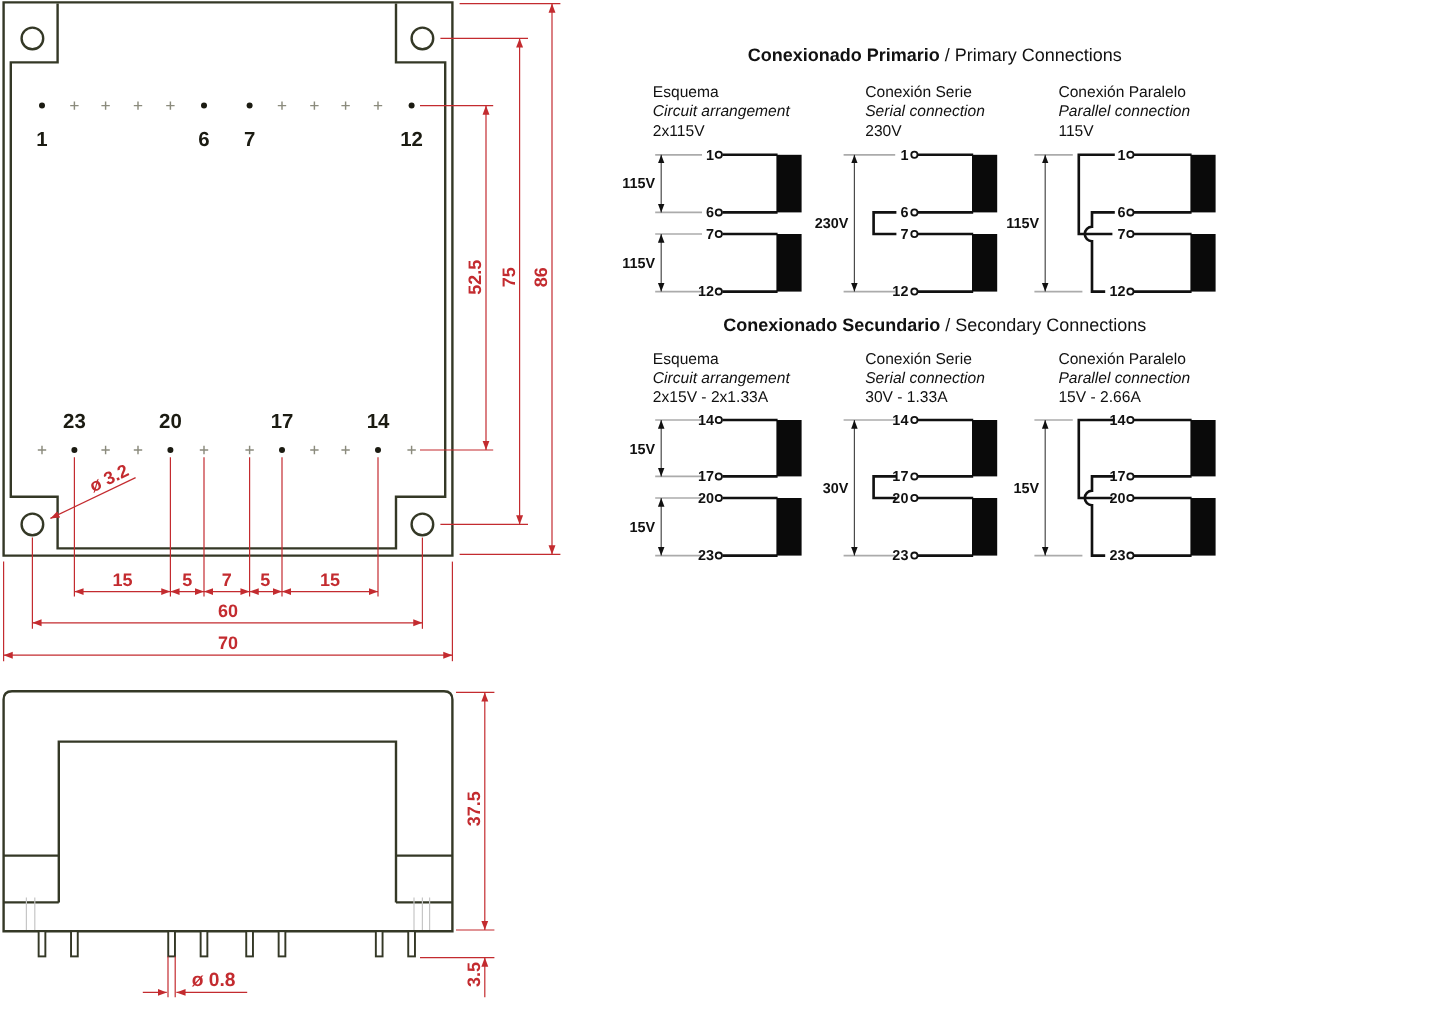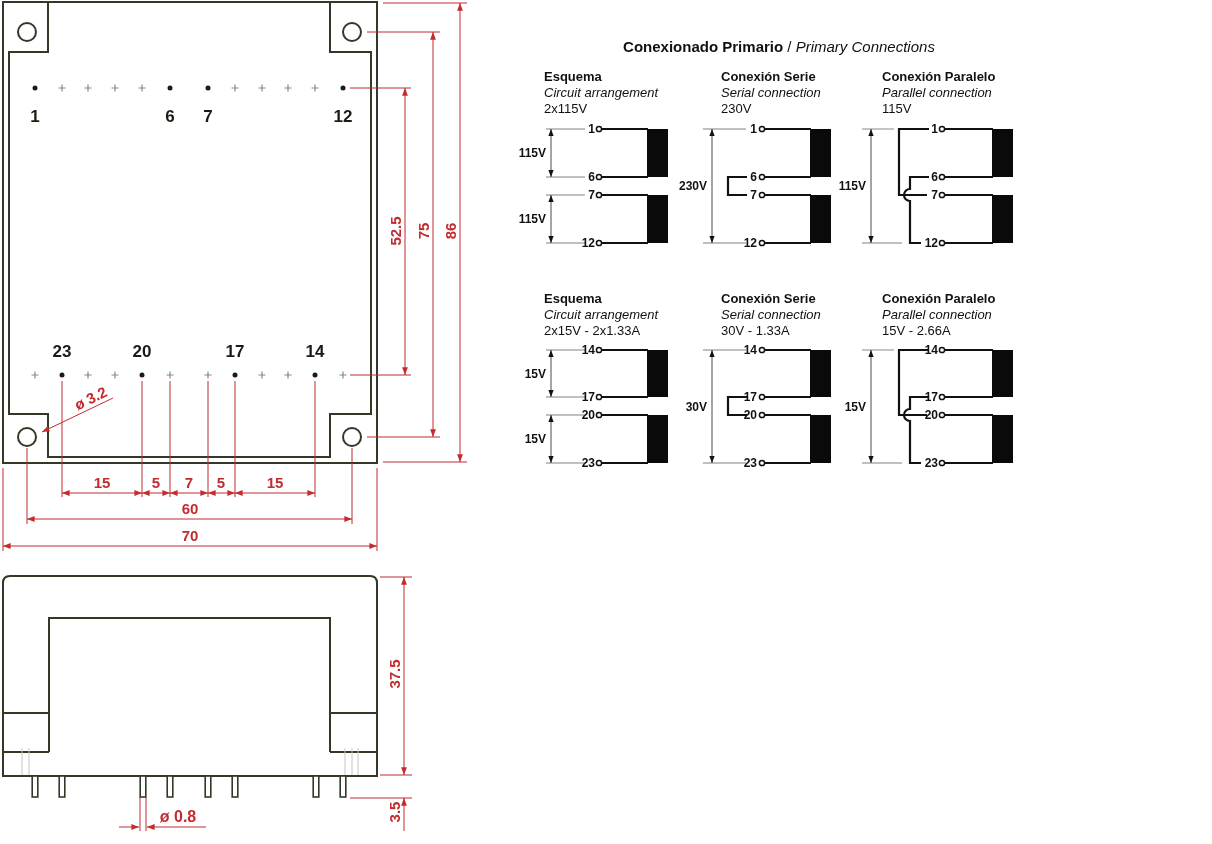--- a/index.html
+++ b/index.html
@@ -18,23 +18,23 @@
   .dim{stroke:#4a4a4a;stroke-width:1;fill:none;}
   .stub{stroke:#ababab;stroke-width:1.4;fill:none;}
   .gw{stroke:#c6c6c6;stroke-width:1;fill:none;}
   .plus{stroke:#8b8b7d;stroke-width:1.2;fill:none;}
   .wrect{fill:#0a0a0a;}
   .pinc{fill:#fff;stroke:#111;stroke-width:1.5;}
   .hdr{position:absolute;left:544px;width:470px;text-align:center;color:#111;}
   .hdr .title{font-size:15px;}
   .hdr .sub{font-size:9.5px;margin-top:2px;}
   .b{font-weight:bold;}
-  .i{font-style:italic;}
+  .i{}
   .col{position:absolute;color:#111;font-size:13px;line-height:16px;white-space:nowrap;}
-  .col .cb{font-weight:bold;}
+  .col .cb{font-weight:normal;}
   .col .ci{font-style:italic;}
 </style>
 </head>
 <body>
 
 <div id="page">
 
 <svg width="1212" height="844" viewBox="0 0 1212 844">
   <defs>
     <marker id="mr" viewBox="0 0 10 10" refX="9" refY="5" markerWidth="8.5" markerHeight="8.5" markerUnits="userSpaceOnUse" orient="auto-start-reverse">
@@ -341,20 +341,25 @@
     <div class="ci">Serial connection</div>
     <div class="cv">230V</div>
   </div>
   <div class="col" style="left:882px;top:69px">
     <div class="cb">Conexión Paralelo</div>
     <div class="ci">Parallel connection</div>
     <div class="cv">115V</div>
   </div>
 
   <div class="hdr" style="top:263px">
+    <div class="title">
+      <span class="b">Conexionado Secundario</span>
+      <span>/</span>
+      <span class="i">Secondary Connections</span>
+    </div>
   </div>
 
   <div class="col" style="left:544px;top:291px">
     <div class="cb">Esquema</div>
     <div class="ci">Circuit arrangement</div>
     <div class="cv">2x15V - 2x1.33A</div>
   </div>
   <div class="col" style="left:721px;top:291px">
     <div class="cb">Conexión Serie</div>
     <div class="ci">Serial connection</div>

